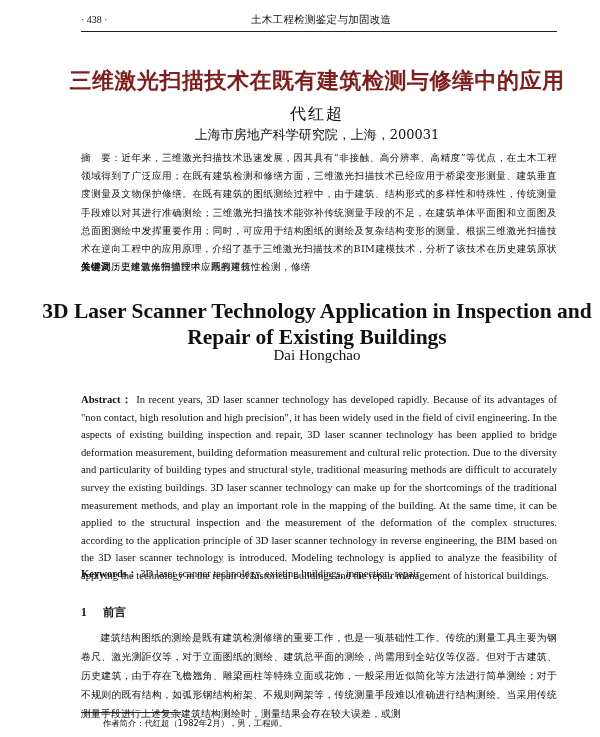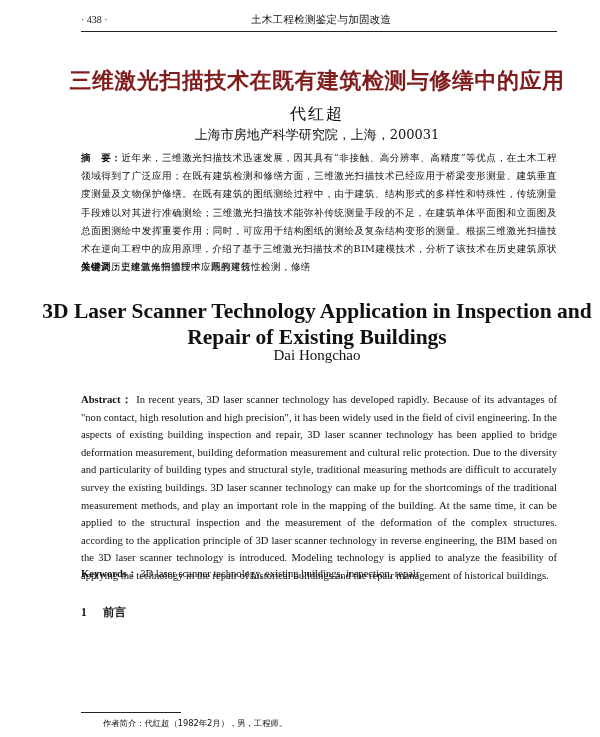--- a/index.html
+++ b/index.html
@@ -13,21 +13,21 @@
 
   .cn-title { position: absolute; left: 0; top: 66px; width: 600px; text-align: center;
     font-family: "DejaVu Sans", sans-serif; font-weight: bold; font-size: 22px; letter-spacing: 0.5px; color: #7f1d1d; }
   .cn-author { position: absolute; left: 0; top: 104px; width: 600px; text-align: center;
     font-family: "DejaVu Serif", serif; font-size: 16px; letter-spacing: 2px; }
   .cn-affil { position: absolute; left: 0; top: 126px; width: 600px; text-align: center;
     font-family: "DejaVu Serif", serif; font-size: 13px; }
 
   .cn-abstract { position: absolute; left: 64px; top: 149px; width: 476px;
     font-family: "DejaVu Serif", serif; font-size: 9.6px; line-height: 18.2px; text-align: justify; letter-spacing: 0.4px; }
-  .cn-abstract .lbl { font-family: "DejaVu Sans", sans-serif; font-weight: bold; }
+  .cn-abstract .lbl { font-family: "DejaVu Sans", sans-serif; font-weight: normal; }
   .cn-keywords { position: absolute; left: 64px; top: 259px; width: 476px;
     font-family: "DejaVu Serif", serif; font-size: 9.6px; line-height: 16px; letter-spacing: 0.4px; }
   .cn-keywords .lbl { font-family: "DejaVu Sans", sans-serif; font-weight: bold; }
 
   .en-title { position: absolute; left: 0; top: 298px; width: 600px; text-align: center;
     font-family: "Liberation Serif", serif; font-weight: bold; font-size: 21.5px; line-height: 26px; }
   .en-author { position: absolute; left: 0; top: 347px; width: 600px; text-align: center;
     font-family: "Liberation Serif", serif; font-size: 15px; }
   .en-affil { position: absolute; left: 0; top: 373px; width: 600px; text-align: center;
     font-family: "Liberation Serif", serif; font-size: 9px; }
@@ -79,16 +79,19 @@
     <span class="lbl">Abstract：</span><span> In recent years,  3D laser scanner technology has developed rapidly. Because of its advantages of "non contact,  high resolution and high precision",  it has been widely used in the field of civil engineering. In the aspects of existing building inspection and repair,  3D laser scanner technology has been applied to bridge deformation measurement,  building deformation measurement and cultural relic protection. Due to the diversity and particularity of building types and structural style,  traditional measuring methods are difficult to accurately survey the existing buildings. 3D laser scanner technology can make up for the shortcomings of the traditional measurement methods,  and play an important role in the mapping of the building. At the same time,  it can be applied to the structural inspection and the measurement of the deformation of the complex structures. according to the application principle of 3D laser scanner technology in reverse engineering,  the BIM based on the 3D laser scanner technology is introduced. Modeling technology is applied to analyze the feasibility of applying the technology in the repair of historical buildings and the repair management of historical buildings.</span>
   </div>
   <div class="en-keywords">
     <span class="lbl">Keywords：</span><span> 3D laser scanner technology,  existing buildings,  inspection,  repair</span>
   </div>
 
   <div class="section-heading">
     <span class="num">1</span>
     <span>前言</span>
   </div>
+  <div class="body-text">
+    <p>建筑结构图纸的测绘是既有建筑检测修缮的重要工作，也是一项基础性工作。传统的测量工具主要为钢卷尺、激光测距仪等，对于立面图纸的测绘、建筑总平面的测绘，尚需用到全站仪等仪器。但对于古建筑、历史建筑，由于存在飞檐翘角、雕梁画柱等特殊立面或花饰，一般采用近似简化等方法进行简单测绘；对于不规则的既有结构，如弧形钢结构桁架、不规则网架等，传统测量手段难以准确进行结构测绘。当采用传统测量手段进行上述复杂建筑结构测绘时，测量结果会存在较大误差，或测</p>
+  </div>
 
   <div class="footnote-rule"></div>
   <div class="footnote">作者简介：代红超（1982年2月），男，工程师。</div>
 </div>
 
 </body></html>

